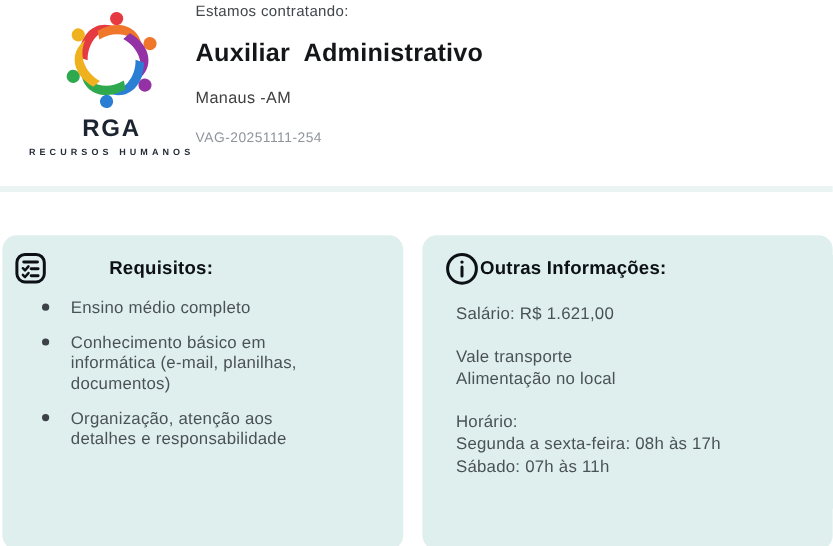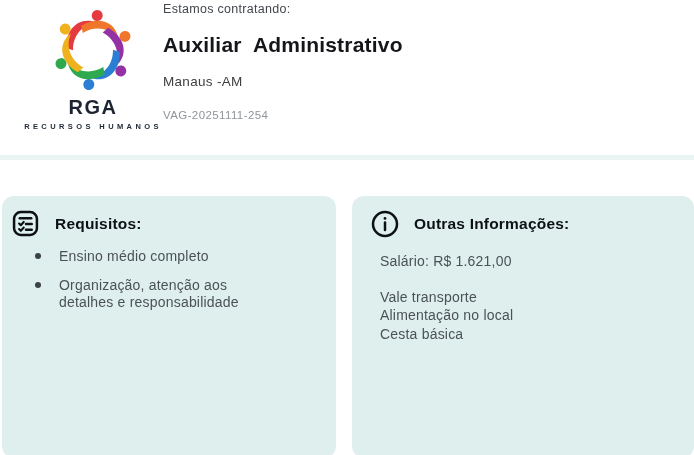--- a/index.html
+++ b/index.html
@@ -35,27 +35,27 @@
 
   
   .card {
     position:absolute; top:196px; height:262px;
     background:#deefed; border-radius:12px;
   }
   .card-left  { left:2px;   width:334px; }
   .card-right { left:352px; width:342px; }
 
   .card-head { position:absolute; display:flex; align-items:center; }
-  .card-left  .card-head { left:10px; top:14px; }
+  .card-left  .card-head { left:10px; top:14px;gap:36px; }
   .card-right .card-head { left:18px; top:13px; }
   .card-title {
     font-size:15.5px; font-weight:bold; color:#0d1115; letter-spacing:.2px;
   }
   .card-left  .card-title { margin-left:16px; }
-  .card-right .card-title { margin-left:14px; }
+  .card-right .card-title { }
 
   
   .req-list { position:absolute; left:0; top:52px; list-style:none; width:100%; }
   .req-list li {
     position:relative; padding-left:57px; max-width:278px;
     margin-bottom:12px; font-size:14px; line-height:17px;
     color:#4b5257; letter-spacing:.2px;
   }
   .req-list .dot {
     position:absolute; left:33px; top:5px;
@@ -125,36 +125,41 @@
       <line x1="7.5" y1="8" x2="18.5" y2="8"></line>
       <path d="M6.8 13 l1.7 1.7 l2.8 -3.2" stroke-width="2"></path>
       <line x1="13.5" y1="13.5" x2="19" y2="13.5"></line>
       <path d="M6.8 18.4 l1.7 1.7 l2.8 -3.2" stroke-width="2"></path>
       <line x1="13.5" y1="19" x2="19" y2="19"></line>
     </svg>
     <h2 class="card-title">Requisitos:</h2>
   </div>
   <ul class="req-list">
       <li><span class="dot"></span><span class="li-text">Ensino médio completo</span></li>
+      <li><span class="dot"></span><span class="li-text">Conhecimento básico em informática (e-mail, planilhas, documentos)</span></li>
       <li><span class="dot"></span><span class="li-text">Organização, atenção aos detalhes e responsabilidade</span></li>
     </ul>
 </section>
 
 <section class="card card-right" style="background: rgb(222, 239, 237);">
   <div class="card-head">
     <svg width="30" height="30" viewBox="0 0 30 30" fill="none" stroke="#0d1117" stroke-width="2.5" stroke-linecap="round">
       <circle cx="15" cy="15" r="12"></circle>
       <circle cx="15" cy="9.4" r="1.4" fill="#0d1117" stroke="none"></circle>
       <line x1="15" y1="13.5" x2="15" y2="21"></line>
     </svg>
     <h2 class="card-title">Outras Informações:</h2>
   </div>
   <div class="info-wrap">
       <div class="info-group">
         <div class="info-line">Salário: R$ 1.621,00</div>
       </div>
       <div class="info-group">
         <div class="info-line">Vale transporte</div>
         <div class="info-line">Alimentação no local</div>
-        <div class="info-line">Cesta básica</div>
+      </div>
+      <div class="info-group">
+        <div class="info-line">Horário:</div>
+        <div class="info-line">Segunda a sexta-feira: 08h às 17h</div>
+        <div class="info-line">Sábado: 07h às 11h</div>
       </div>
     </div>
 </section>
 
 </body></html>

